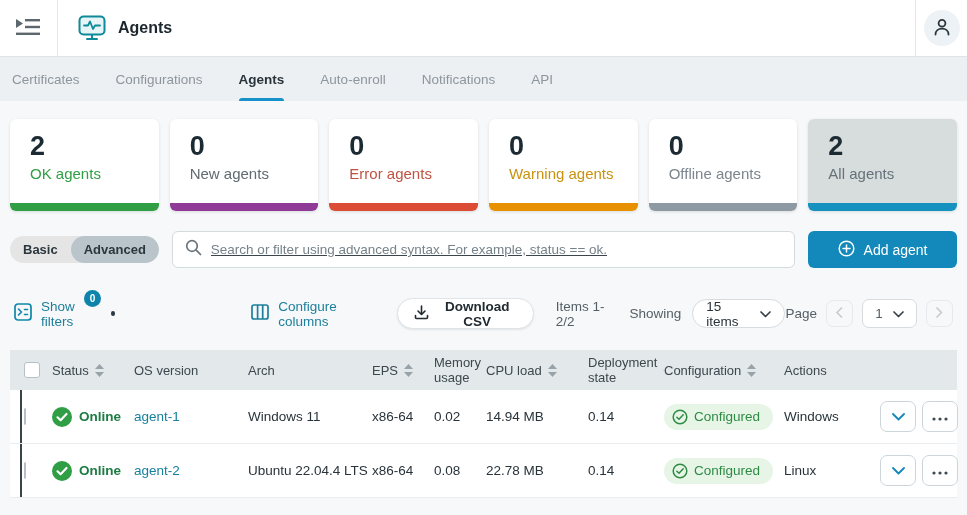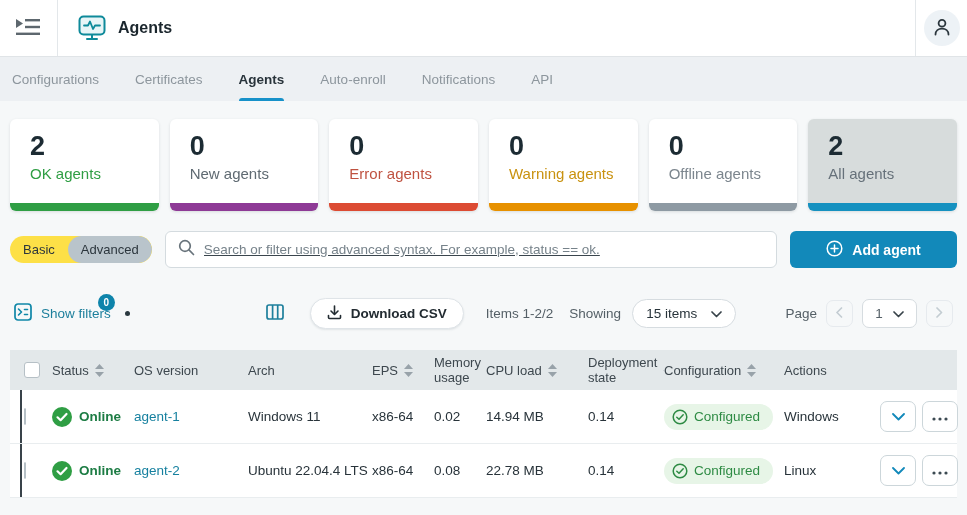--- a/index.html
+++ b/index.html
@@ -24,27 +24,27 @@
   
   .cards-row { display:flex; gap:11px; padding:18px 10px 0 10px; }
   .card { flex:1; height:92px; background:#fff; border-radius:6px; box-shadow:0 1px 3px rgba(40,55,65,.14); position:relative; overflow:hidden; cursor:pointer; }
   .card.selected { background:#d7dcdc; }
   .card .value { margin:13px 0 0 20px; font-size:27px; font-weight:bold; color:#1c2b33; line-height:1.1; }
   .card .label { margin:3px 8px 0 20px; font-size:15px; }
   .card .bar { position:absolute; left:0; right:0; bottom:0; height:8px; }
 
   
   .filter-row { display:flex; align-items:center; gap:13px; padding:20px 10px 0 10px; }
-  .mode-toggle { display:flex; background:#fde047; border-radius:14px; overflow:hidden; flex:none; }
+  .mode-toggle { display:flex; background:#e5e5e5; border-radius:14px; overflow:hidden; flex:none;font-weight:bold; }
   .mode-seg { padding:6px 13px; font-size:13px; color:#2c363d; cursor:pointer; border-radius:14px; }
   .mode-seg.selected { background:#b9c4cb; }
   .search-box { flex:1; height:37px; background:#fff; border:1px solid #d4dbdf; border-radius:6px; display:flex; align-items:center; gap:9px; padding:0 12px; }
   .search-box input { border:none; outline:none; flex:1; font-size:13.5px; font-family:"Liberation Sans",sans-serif; color:#3a454d; background:transparent;text-decoration:underline; }
   .search-box input::placeholder { color:#76828a; }
-  .add-btn { flex:none; width:167px; height:37px; background:#1289ba; border:none; border-radius:6px; color:#fff; font-size:14px; font-weight:bold; display:flex; align-items:center; justify-content:center; gap:9px; cursor:pointer; }
+  .add-btn { flex:none; width:149px; height:37px; background:#1289ba; border:none; border-radius:6px; color:#fff; font-size:14px; font-weight:normal; display:flex; align-items:center; justify-content:center; gap:9px; cursor:pointer; }
 
   
   .toolbar-row { display:flex; align-items:center; padding:30px 14px 0 14px; font-size:13.5px; color:#545f66; }
   .link-item { display:flex; align-items:center; gap:9px; color:#1d7f9c; cursor:pointer; position:relative; }
   .filters-badge { position:absolute; top:-9px; right:-4px; min-width:17px; height:17px; border-radius:50%; background:#0e84ab; color:#fff; font-size:10px; font-weight:bold; display:flex; align-items:center; justify-content:center; }
   .filters-dot { width:5px; height:5px; border-radius:50%; background:#2b3940; margin-left:14px; }
   .cfg-cols { margin-left:136px; }
   .download-btn { margin-left:26px; height:31px; padding:0 16px; background:#fff; border:1px solid #dfe4e8; border-radius:16px; box-shadow:0 1px 2px rgba(40,55,65,.10); display:flex; align-items:center; gap:9px; font-size:13.5px; font-weight:bold; color:#222b31; cursor:pointer; }
   .items-range { margin-left:22px; color:#545f66; }
   .showing-label { margin-left:16px; }
@@ -101,24 +101,24 @@
             <circle cx="10" cy="6.2" r="3.4" stroke="#2b363d" stroke-width="1.8"></circle>
             <path d="M3.5 17.5 C3.5 13.6 6.4 11.6 10 11.6 C13.6 11.6 16.5 13.6 16.5 17.5" stroke="#2b363d" stroke-width="1.8" stroke-linecap="round" fill="none"></path>
           </svg>
         </span>
       </button>
     </div>
   </header>
 
   <nav class="tab-bar">
     <div class="tab">
+        <span>Certificates</span>
+      </div>
+    <div class="tab">
         <span>Configurations</span>
-      </div>
-    <div class="tab">
-        <span>Certificates</span>
       </div>
     <div class="tab active">
         <span>Agents</span>
       </div>
     <div class="tab">
         <span>Auto-enroll</span>
       </div>
     <div class="tab">
         <span>Notifications</span>
       </div>
@@ -204,20 +204,21 @@
       <span class="filters-dot"></span>
 
       <div class="link-item cfg-cols">
         <span>
           <svg width="18" height="16" viewBox="0 0 18 16" fill="none">
             <rect x="1" y="1" width="16" height="14" rx="2" stroke="#1d7f9c" stroke-width="1.7"></rect>
             <line x1="6.6" y1="1" x2="6.6" y2="15" stroke="#1d7f9c" stroke-width="1.7"></line>
             <line x1="11.7" y1="1" x2="11.7" y2="15" stroke="#1d7f9c" stroke-width="1.7"></line>
           </svg>
         </span>
+        <span>Configure columns</span>
       </div>
 
       <button class="download-btn">
         <span>
           <svg width="15" height="15" viewBox="0 0 15 15" fill="none">
             <line x1="7.5" y1="1" x2="7.5" y2="9" stroke="#222b31" stroke-width="1.6" stroke-linecap="round"></line>
             <polyline points="4,6 7.5,9.5 11,6" stroke="#222b31" stroke-width="1.6" fill="none" stroke-linecap="round" stroke-linejoin="round"></polyline>
             <path d="M1.5 10.5 V12.5 Q1.5 13.5 2.5 13.5 H12.5 Q13.5 13.5 13.5 12.5 V10.5" stroke="#222b31" stroke-width="1.6" fill="none" stroke-linecap="round"></path>
           </svg>
         </span>

